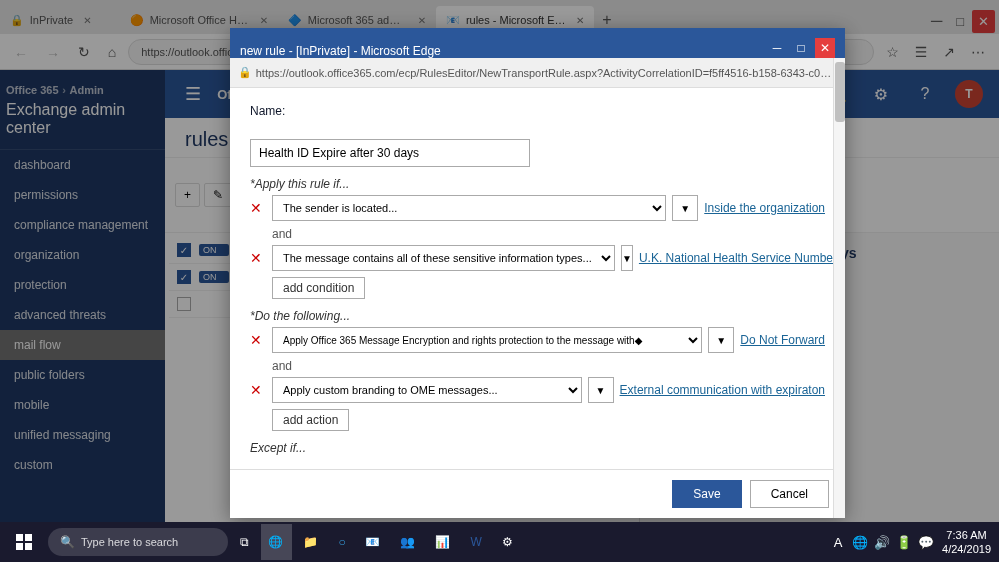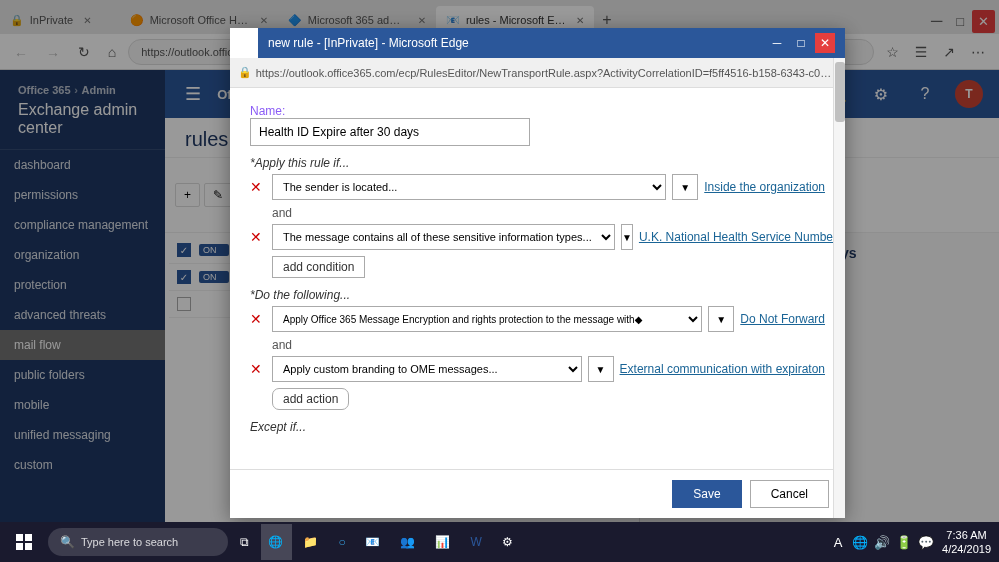--- a/index.html
+++ b/index.html
@@ -29,21 +29,21 @@
     .nav-btn.disabled { color: #bbb; cursor: default; }
     .address-bar { flex: 1; background: #f5f5f5; border: 1px solid #ddd; border-radius: 16px; height: 26px; display: flex; align-items: center; padding: 0 12px; font-size: 12px; color: #333; }
     .browser-actions { display: flex; gap: 4px; }
     .browser-action-btn { background: transparent; border: none; color: #555; cursor: pointer; font-size: 14px; padding: 4px 6px; }
 
     
     .browser-content { height: calc(522px - 70px); display: flex; overflow: hidden; }
 
     
     .exchange-sidebar { width: 165px; background: #1f3864; color: white; height: 100%; overflow-y: auto; flex-shrink: 0; }
-    .exchange-logo { padding: 12px 18px; border-bottom: 1px solid rgba(255,255,255,0.1); }
+    .exchange-logo { padding: 12px 6px; border-bottom: 1px solid rgba(255,255,255,0.1); }
     .exchange-logo .app-title { font-size: 13px; font-weight: 600; color: white; }
     .sidebar-item { padding: 8px 14px; color: rgba(255,255,255,0.85); font-size: 12px; cursor: pointer; }
     .sidebar-item.active { background: #737373; color: white; font-weight: 500; }
 
     
     .main-content { flex: 1; background: #ffffff; overflow: hidden; position: relative; }
 
     
     .top-nav { background: #2b579a; height: 48px; display: flex; align-items: center; justify-content: space-between; padding: 0 16px; }
     .top-nav-left { display: flex; align-items: center; gap: 12px; }
@@ -78,35 +78,35 @@
     
     .rules-right-panel { width: 360px; background: #f9f9f9; border-left: 1px solid #ddd; padding: 12px; font-size: 12px; overflow-y: auto; }
     .right-panel-title { font-size: 14px; font-weight: 600; color: #1f3864; margin-bottom: 8px; }
     .right-panel-text { font-size: 11px; color: #444; line-height: 1.5; }
 
     
     .modal-overlay { position: fixed; top: 0; left: 0; width: 999px; height: 522px; background: rgba(0,0,0,0.4); z-index: 500; }
 
     
     .dialog { position: fixed; top: 28px; left: 230px; width: 615px; height: 490px; background: white; z-index: 600; box-shadow: 0 4px 20px rgba(0,0,0,0.4); display: flex; flex-direction: column; }
-    .dialog-titlebar { background: #2b579a; color: white; height: 30px; display: flex; align-items: center; justify-content: space-between; padding: 0 10px; font-size: 12px; flex-shrink: 0; margin-left: 28px; }
+    .dialog-titlebar { background: #2b579a; color: white; height: 30px; display: flex; align-items: flex-end; justify-content: space-between; padding: 0 10px; font-size: 12px; flex-shrink: 0; }
     .dialog-title-text { font-size: 12px; color: white; }
     .dialog-controls { display: flex; gap: 4px; }
     .dialog-ctrl-btn { background: transparent; border: none; color: white; cursor: pointer; font-size: 12px; width: 20px; height: 20px; display: flex; align-items: center; justify-content: center; }
     .dialog-close-btn { background: #e53e3e; }
 
     
     .dialog-addressbar { background: #f0f0f0; height: 30px; display: flex; align-items: center; padding: 0 8px; font-size: 11px; color: #555; border-bottom: 1px solid #ddd; flex-shrink: 0; }
 
     
     .dialog-content { flex: 1; overflow-y: auto; padding: 16px 20px; }
     .dialog-page-title { font-size: 20px; color: #1f3864; font-weight: 300; margin-bottom: 14px; }
 
     .form-group { margin-bottom: 10px; }
-    .form-label { font-size: 12px; color: #8b5cf6; margin-bottom: 0; display: block; }
+    .form-label { font-size: 12px; color: #0f172a; margin-bottom: 21px; display: block; }
     .form-input { width: 100%; height: 28px; border: 1px solid #aaa; padding: 0 8px; font-size: 12px; }
 
     .condition-section { margin-bottom: 8px; }
     .section-label { font-size: 12px; color: #333; margin-bottom: 4px; font-style: italic; }
 
     .condition-row { display: flex; align-items: center; gap: 6px; margin-bottom: 6px; }
     .condition-remove { color: #c00; font-size: 14px; cursor: pointer; flex-shrink: 0; width: 16px; }
     .condition-select { flex: 1; height: 26px; border: 1px solid #aaa; font-size: 11px; padding: 0 6px; background: white; }
     .condition-select-small { width: 26px; height: 26px; border: 1px solid #aaa; background: white; cursor: pointer; display: flex; align-items: center; justify-content: center; font-size: 10px; }
     .condition-link { color: #1a6496; text-decoration: underline; cursor: pointer; font-size: 12px; white-space: nowrap; flex-shrink: 0; }
@@ -346,21 +346,21 @@
       
       <div class="condition-row">
         <span class="condition-remove">✕</span>
         <select class="condition-select">
           <option>Apply custom branding to OME messages...</option>
         </select>
         <div class="condition-select-small">▼</div>
         <a class="condition-link">External communication with expiraton</a>
       </div>
 
-      <button class="add-btn" style="margin-left:22px;border-radius:7px;">add action</button>
+      <button class="add-btn" style="margin-left:22px;">add action</button>
     </div>
 
     <div class="condition-section" style="margin-top:10px;">
       <div class="section-label">Except if...</div>
 
     </div>
 
   </div>
 
   <div class="dialog-scrollbar">

